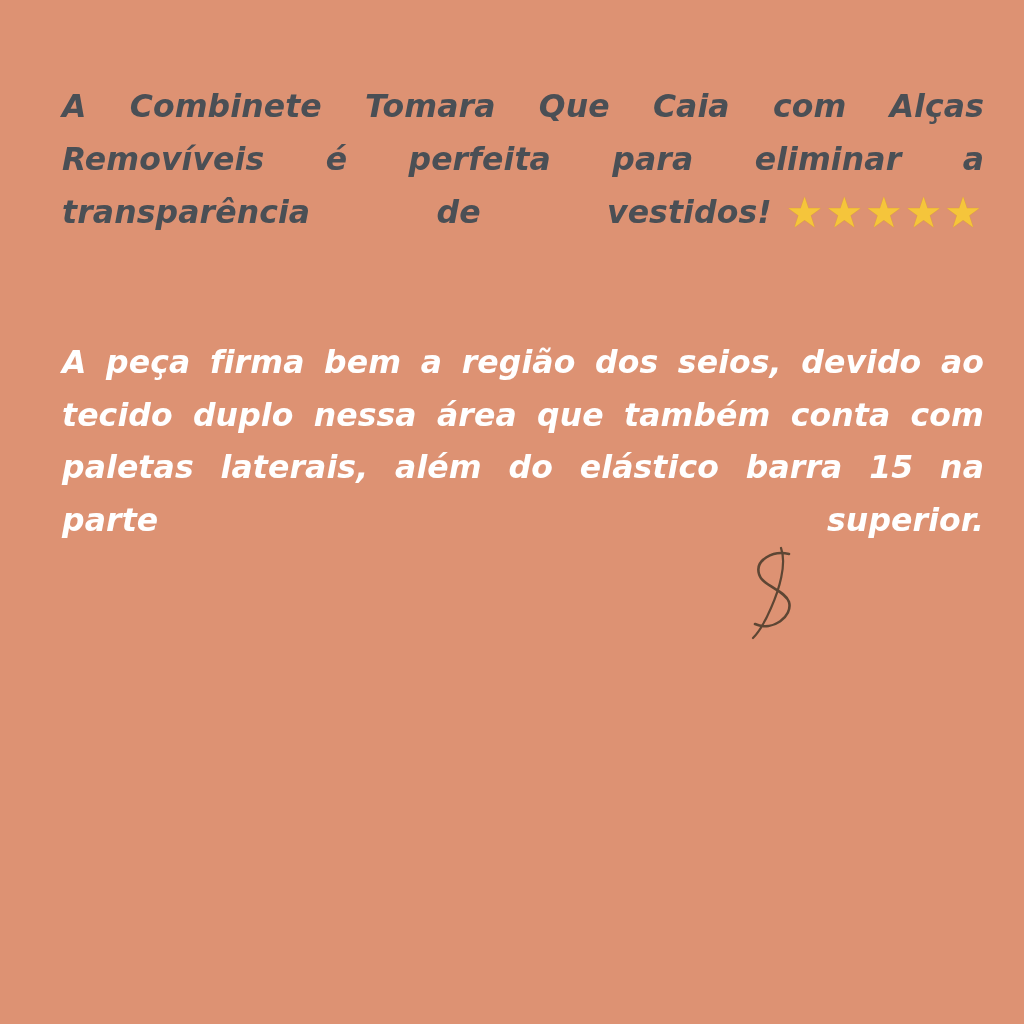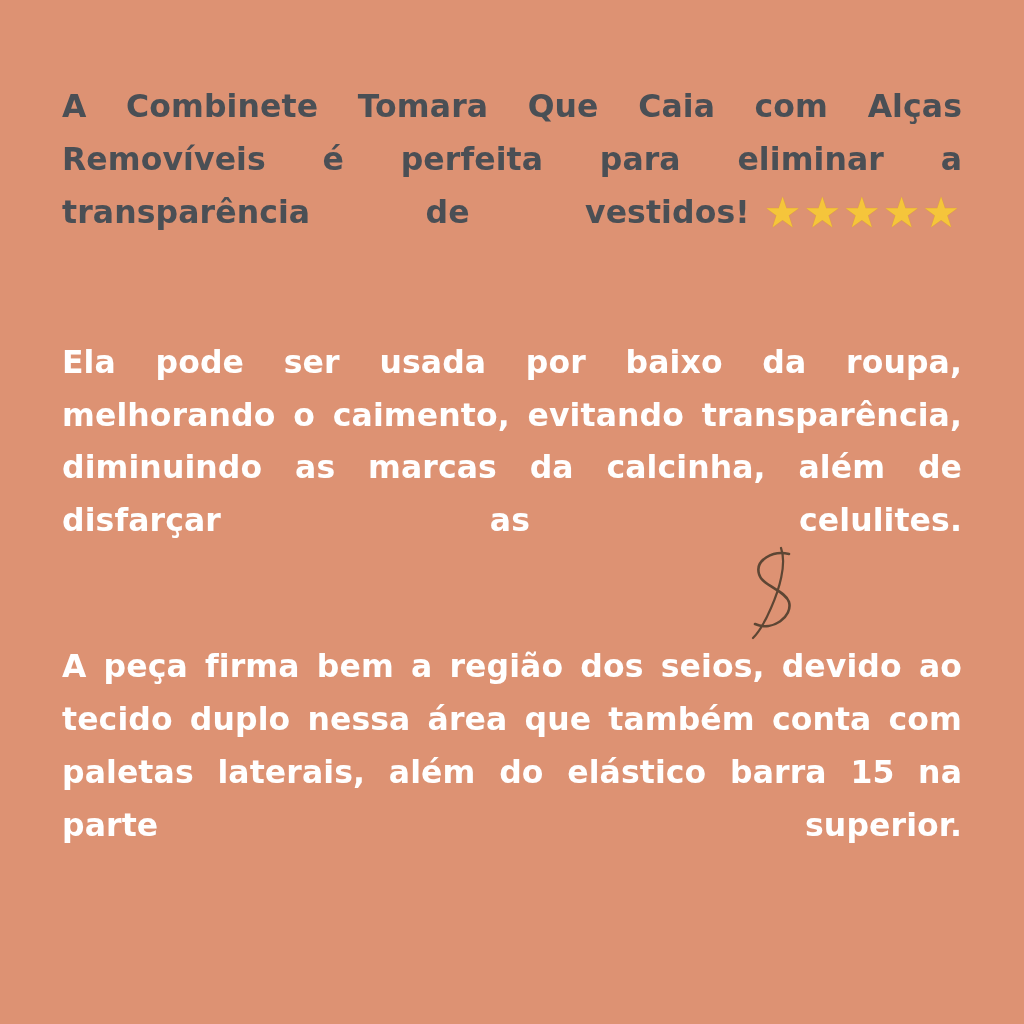--- a/index.html
+++ b/index.html
@@ -11,21 +11,22 @@
     height: 1024px;
     background: #dd9273;
     font-family: "DejaVu Sans", sans-serif;
     overflow: hidden;
   }
   .page {
     position: relative;
     width: 1024px;
     height: 784px;
     box-sizing: border-box;
-    padding: 80px 62px 40px 62px;
+    padding: 80px 40px 40px 62px;
+    font-style: italic;
   }
   .para {
     font-weight: bold;
     font-size: 31.5px;
     line-height: 1.68;
     text-align: justify;
     text-justify: inter-word;
     letter-spacing: 0.1px;
     margin: 0 0 36px 0;
     word-spacing: 1px;
@@ -116,21 +117,20 @@
   }
   .signature svg { display: block; }
 </style>
 </head>
 <body>
 
 <div class="page">
 
   <p class="para dark p1"><span>A Combinete Tomara Que Caia com Alças Removíveis é perfeita para eliminar a transparência de vestidos!</span><span class="inline-icons stars"><span class="star">★</span><span class="star">★</span><span class="star">★</span><span class="star">★</span><span class="star">★</span></span></p>
 
-  <p class="para light p2">Ela pode ser usada por baixo da roupa, melhorando o caimento, evitando transparência, diminuindo as marcas da calcinha, além de disfarçar as celulites.</p>
 
 
   <p class="para light p4">A peça firma bem a região dos seios, devido ao tecido duplo nessa área que também conta com paletas laterais, além do elástico barra 15 na parte superior.</p>
 
   <div class="signature">
     <svg width="90" height="110" viewBox="0 0 90 110" fill="none" xmlns="http://www.w3.org/2000/svg">
       <path d="M60 8 C44 4, 26 14, 30 28 C33 40, 56 44, 60 56 C64 70, 44 86, 26 78" stroke="#5d4634" stroke-width="2.6" stroke-linecap="round" fill="none"></path>
       <path d="M52 2 C58 18, 50 44, 42 62 C36 76, 30 86, 24 92" stroke="#5d4634" stroke-width="2.2" stroke-linecap="round" fill="none"></path>
     </svg>
   </div>

